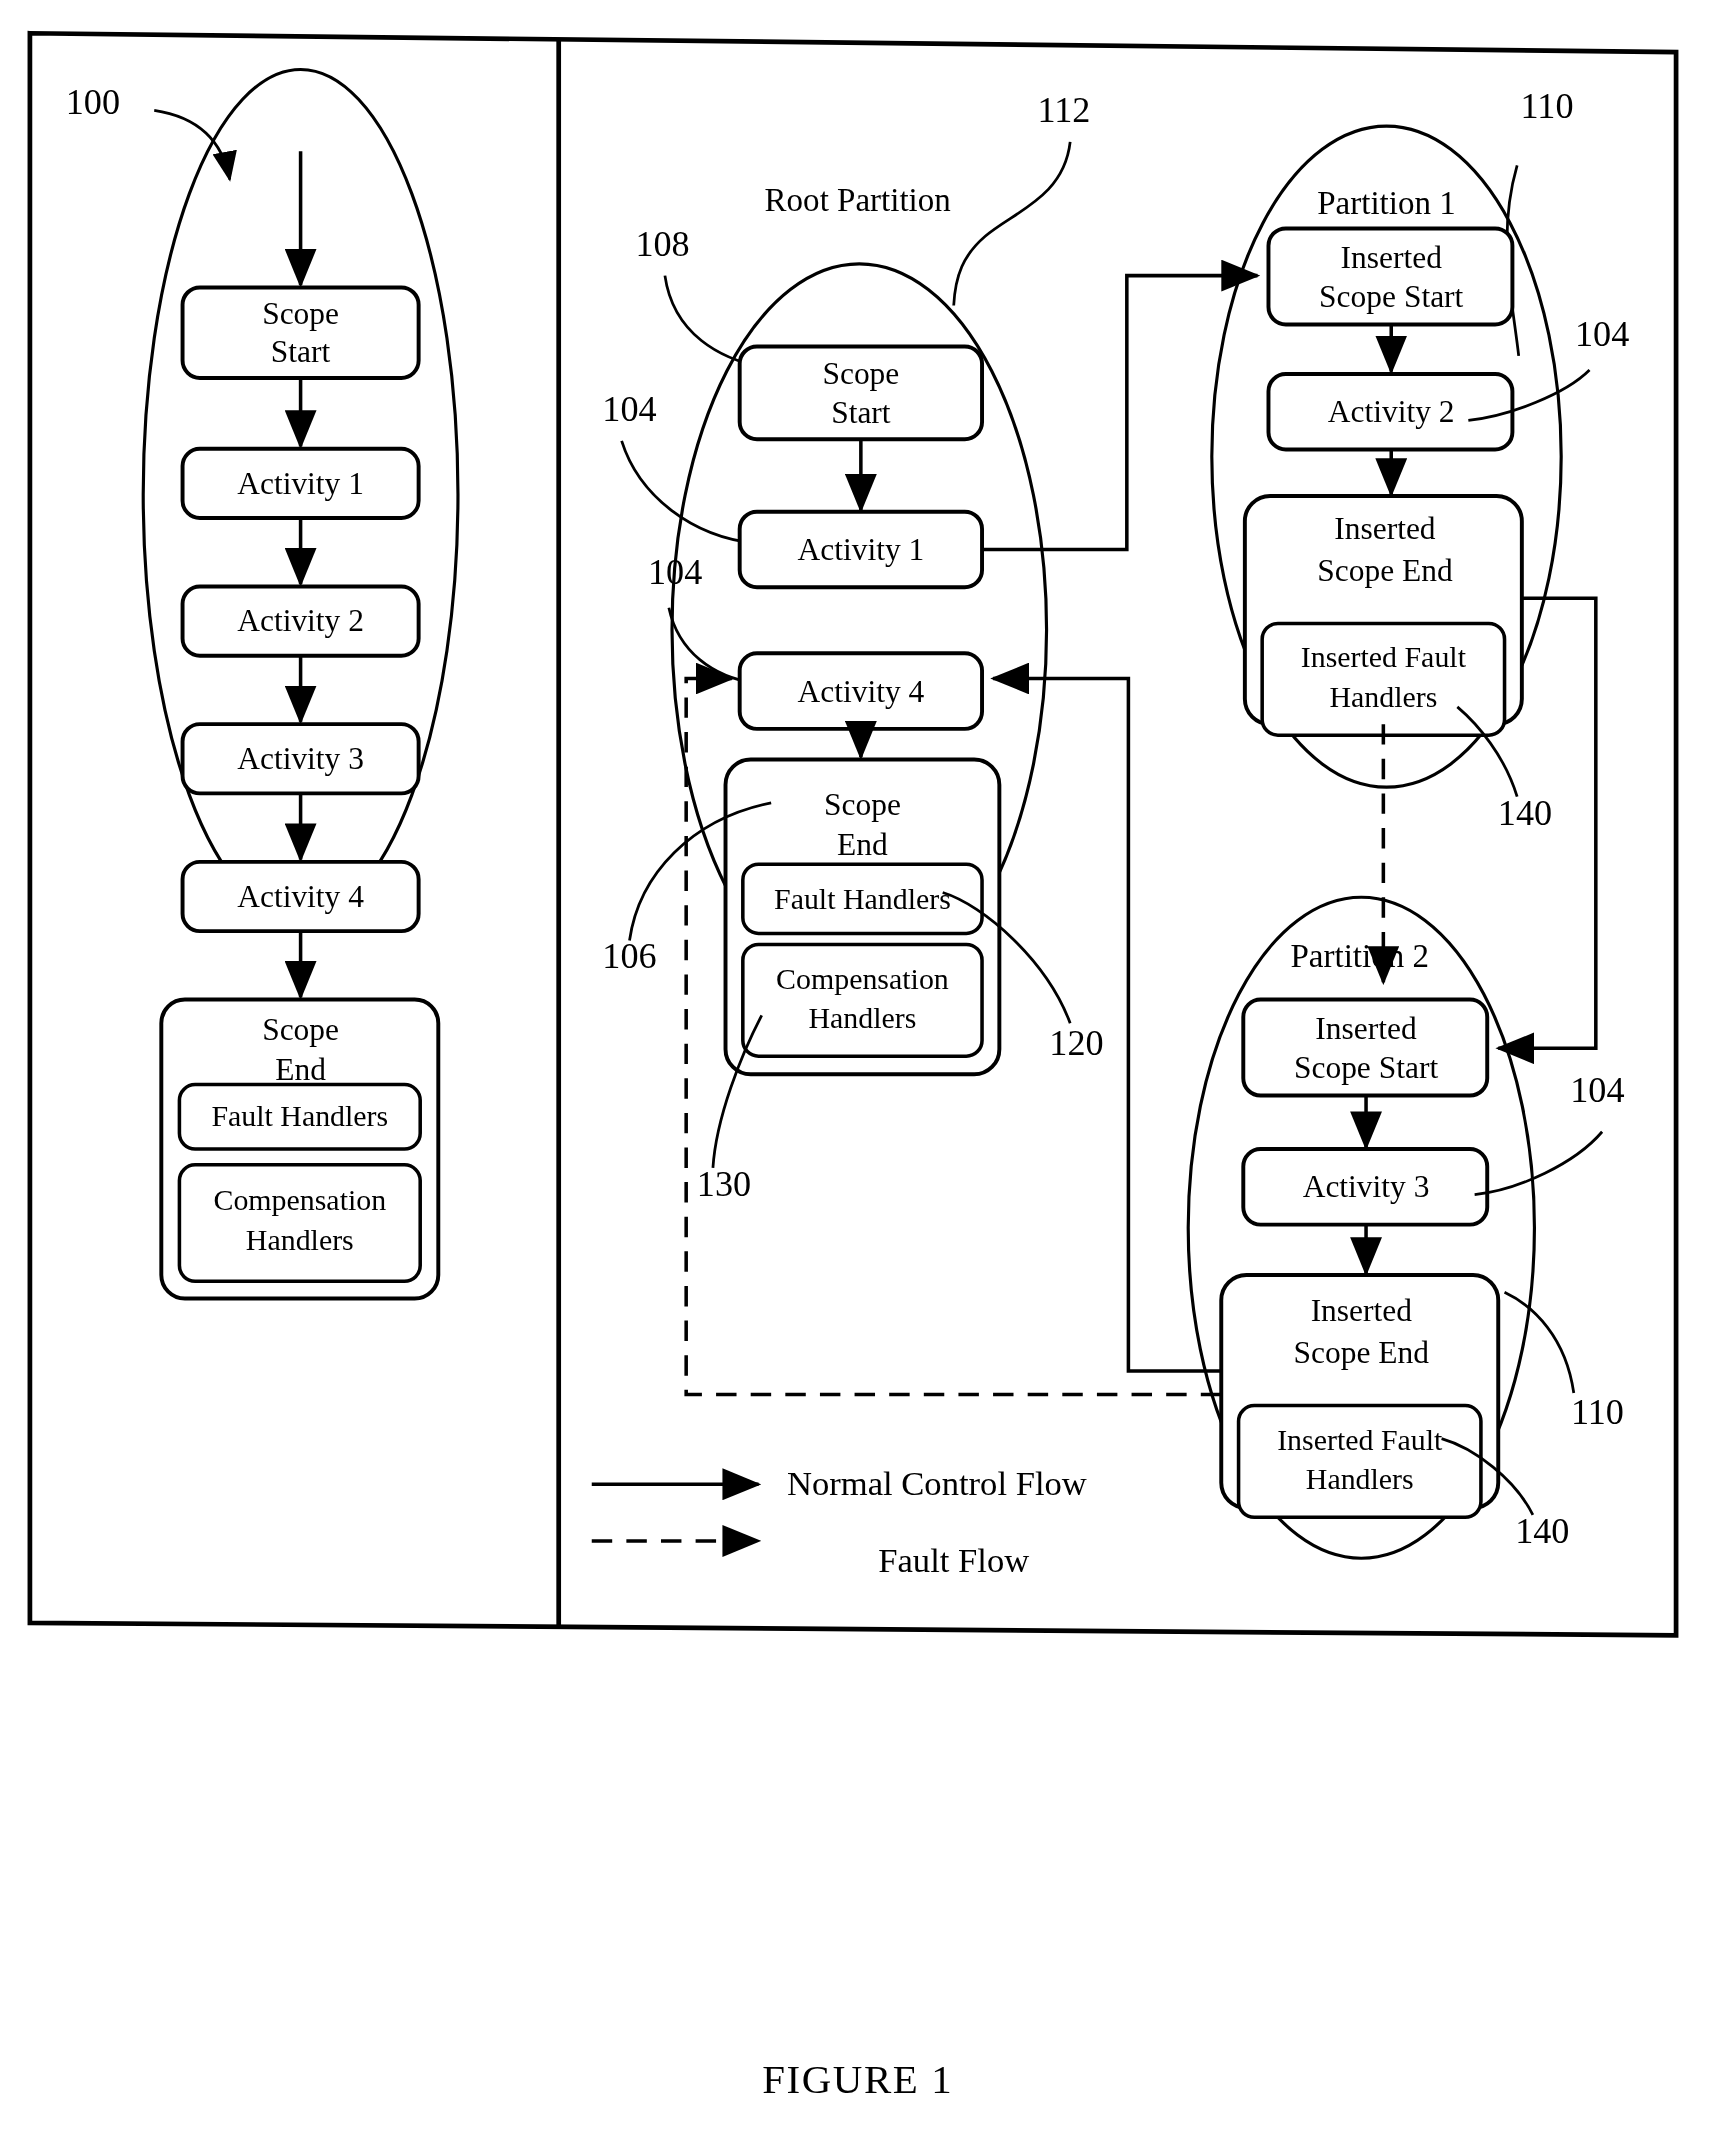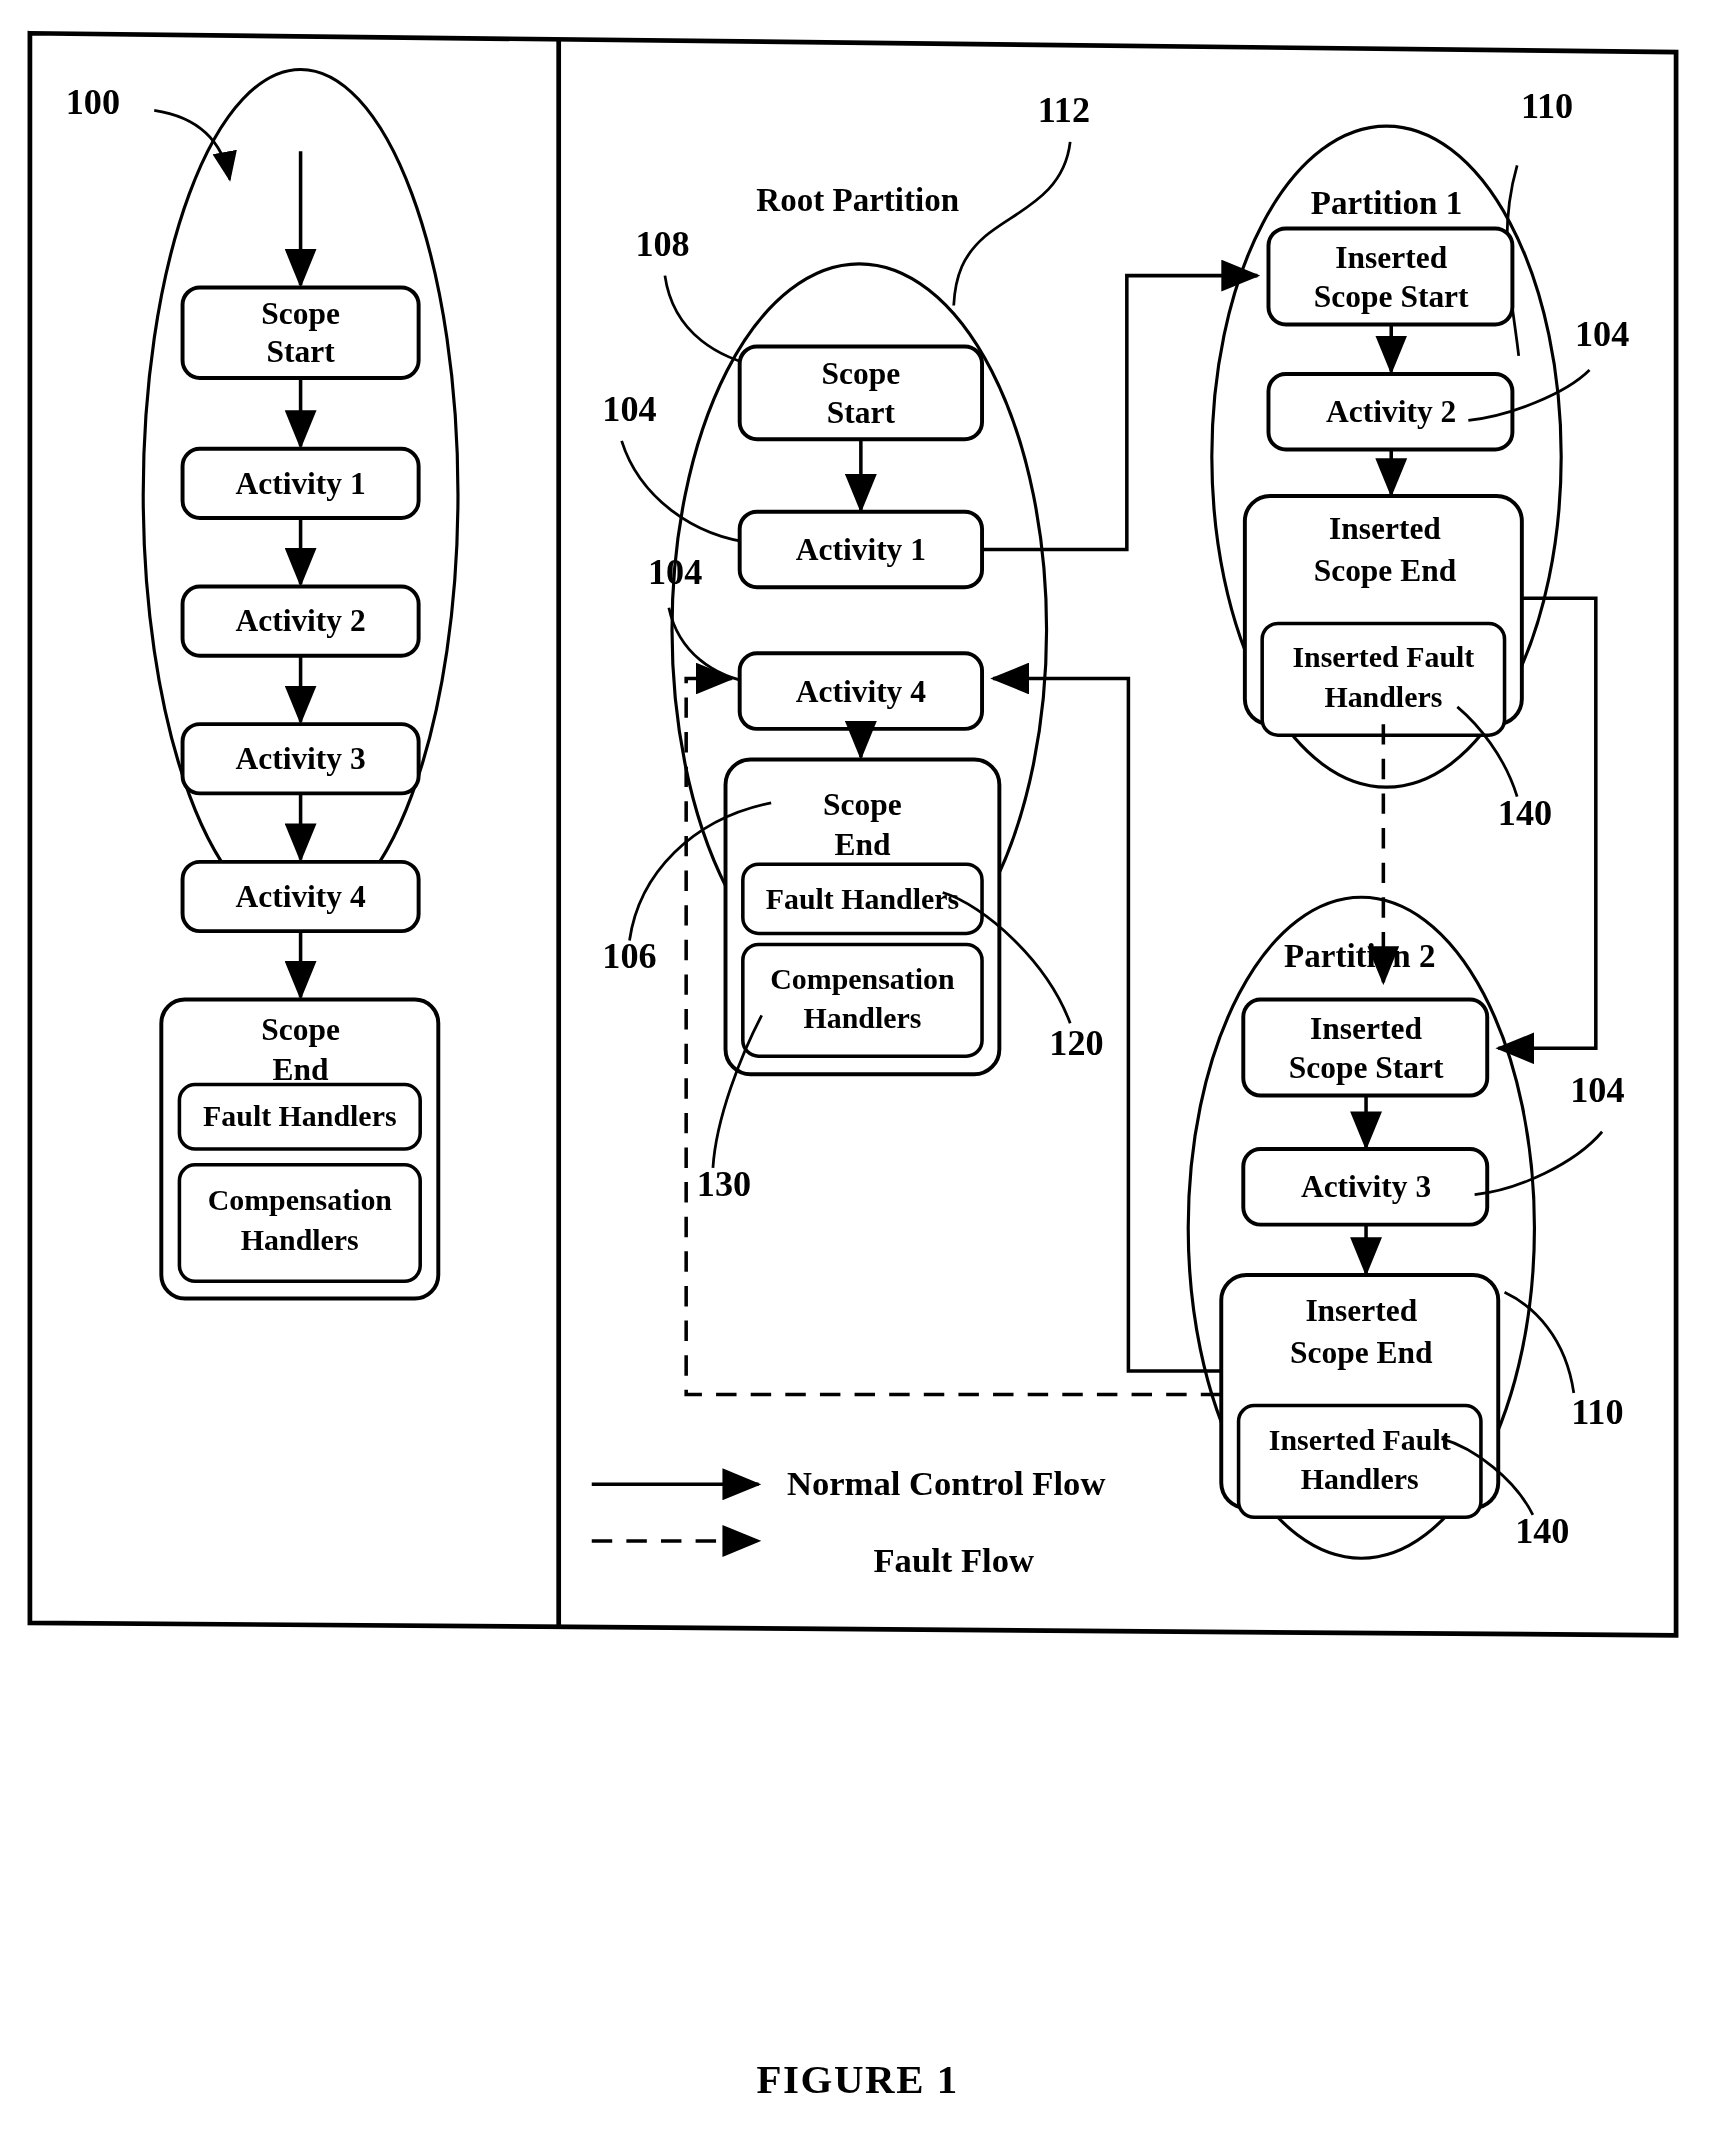--- a/index.html
+++ b/index.html
@@ -1,17 +1,17 @@
 <!DOCTYPE html>
 <html style="font-size:12.6px"><head>
 <meta charset="utf-8">
 <style>
   html,body{margin:0;padding:0;background:#fff;}
   body{width:1717px;height:2151px;font-family:"Liberation Serif",serif;}
-  #stage{position:relative;width:1717px;height:2151px;overflow:hidden;background:#fff;font-weight:bold;}
+  #stage{position:relative;width:1717px;height:2151px;overflow:hidden;background:#fff;}
   svg#fig{position:absolute;left:0;top:0;width:1717px;height:2151px;}
   .bx{fill:#fff;stroke:#000;stroke-width:5;}
   .bx2{fill:#fff;stroke:#000;stroke-width:4.5;}
   .ell{fill:none;stroke:#000;stroke-width:4;}
   .fr{fill:none;stroke:#000;stroke-width:6;}
   .ln{stroke:#000;stroke-width:4.5;fill:none;}
   .dash{stroke:#000;stroke-width:4.5;fill:none;stroke-dasharray:26 18;}
   .lead{stroke:#000;stroke-width:3.5;fill:none;}
   text{font-family:"Liberation Serif",serif;fill:#000;}
   .t{font-size:40px;text-anchor:middle;}

